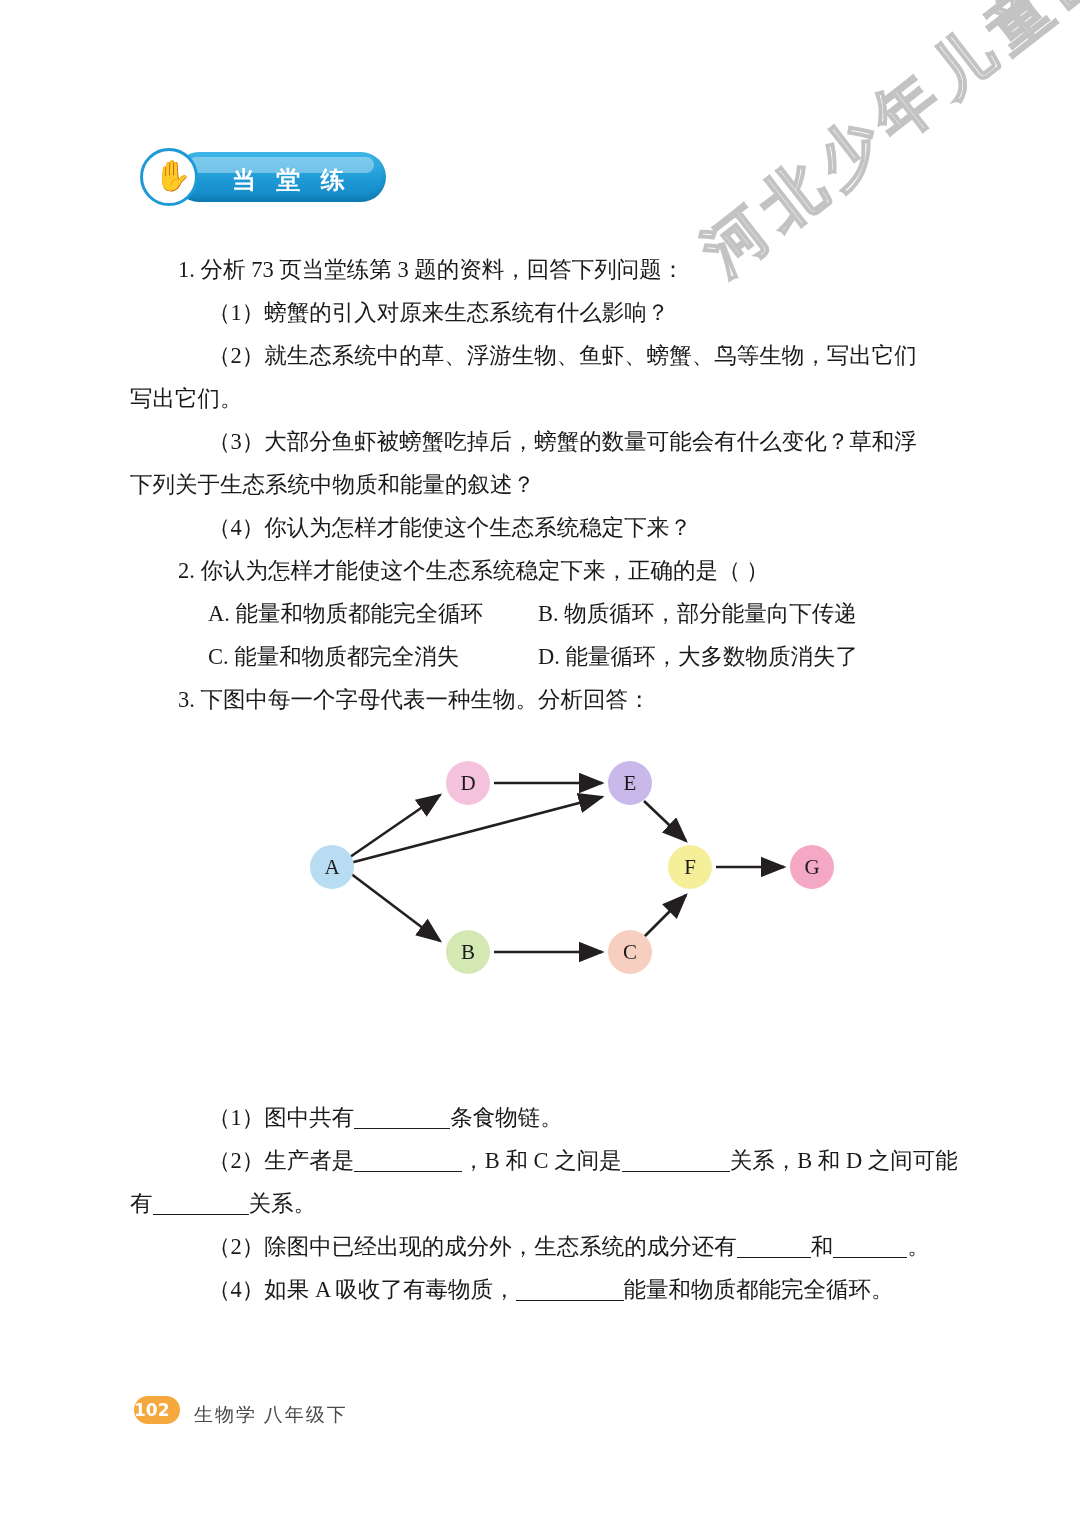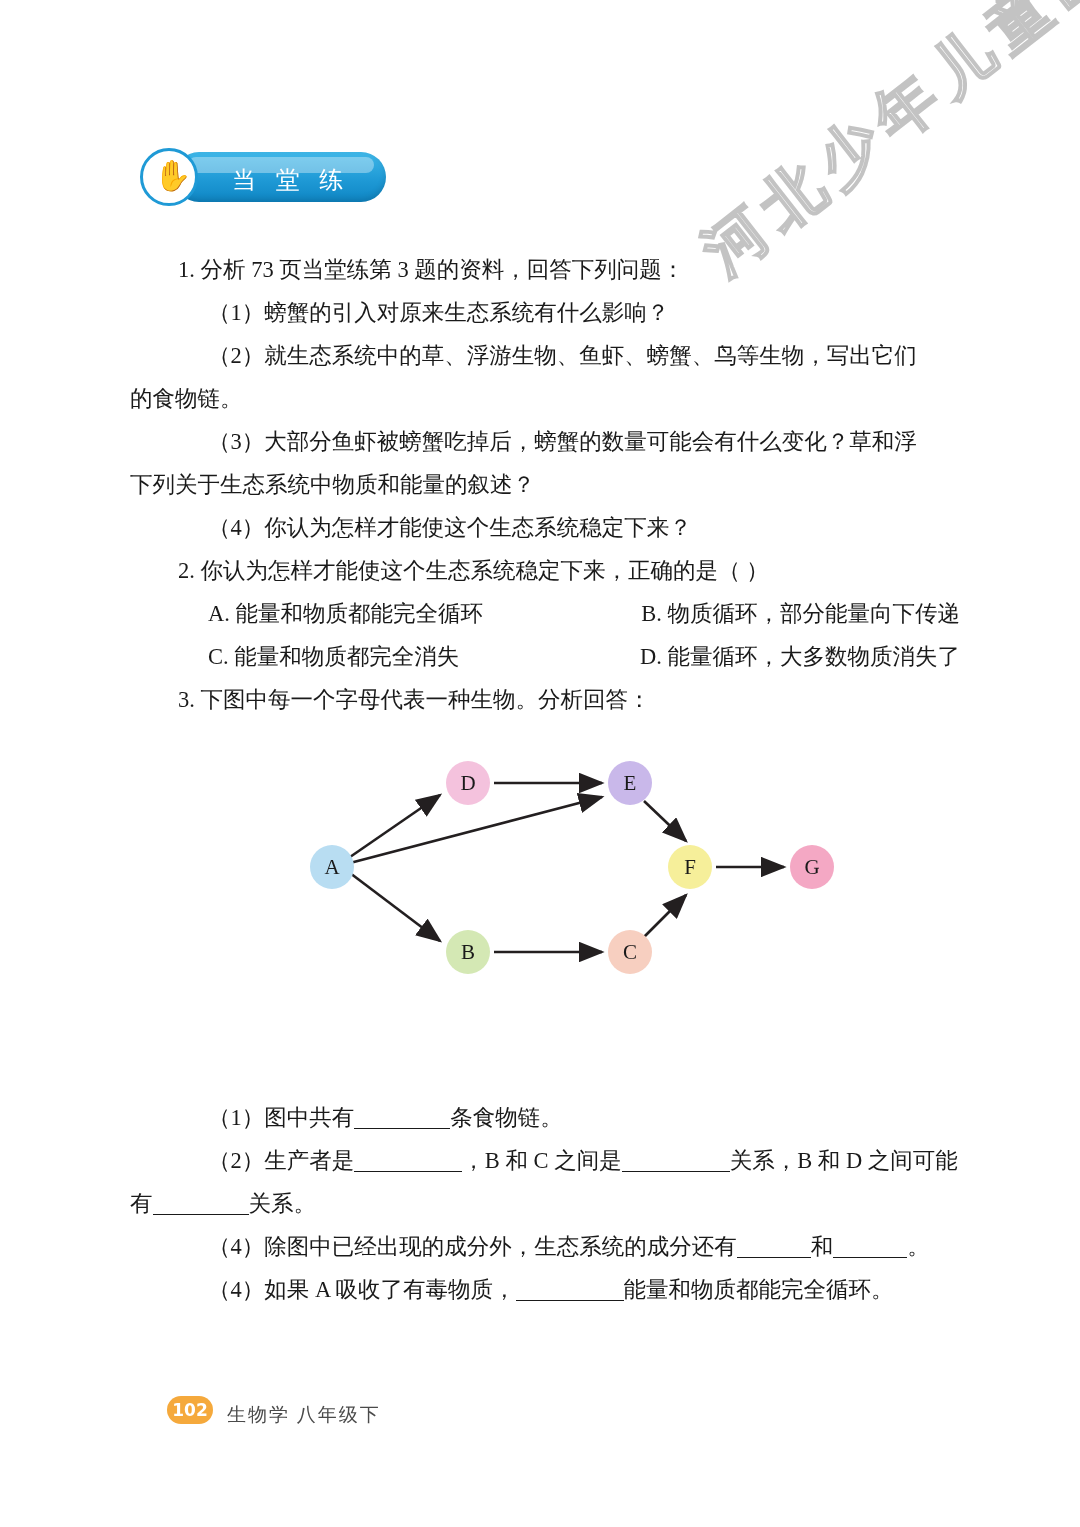--- a/index.html
+++ b/index.html
@@ -70,21 +70,21 @@
     border-radius: 10px;
     background: rgba(255,255,255,0.35);
   }
   .badge-text {
     position: absolute;
     left: 92px;
     top: 16px;
     width: 150px;
     font-family: "DejaVu Sans", sans-serif;
     font-size: 24px;
-    font-weight: normal;
+    font-weight: bold;
     color: #ffffff;
     letter-spacing: 6px;
   }
   .badge-circle {
     position: absolute;
     left: 0px;
     top: 0px;
     width: 58px;
     height: 58px;
     border-radius: 50%;
@@ -113,21 +113,20 @@
   .q-line {
     margin: 0;
     text-indent: 0;
   }
   .indent1 { padding-left: 48px; }
   .indent2 { padding-left: 78px; }
   .indent0 { padding-left: 0px; }
   .opt-row {
     padding-left: 78px;
     display: flex;
-    justify-content: space-between;
   }
   .opt-a { width: 330px; }
   .opt-c { width: 330px; }
   .blank {
     display: inline-block;
     border-bottom: 1.5px solid #1a1a1a;
     height: 26px;
     vertical-align: -4px;
   }
   .b-long  { width: 96px; }
@@ -173,24 +172,22 @@
     align-items: center;
   }
   .page-num {
     width: 46px;
     height: 28px;
     border-radius: 14px;
     background: #f5a93c;
     color: #ffffff;
     font-family: "DejaVu Sans", sans-serif;
     font-size: 17px;
-    text-align: center;
     line-height: 28px;
     font-weight: bold;
-    margin-left: 33px;
   }
   .footer-text {
     margin-left: 14px;
     font-size: 19px;
     color: #4a4a4a;
     letter-spacing: 2px;
     margin-top: 10px;
   }
 </style>
 </head>
@@ -208,21 +205,21 @@
     <div class="badge-hand">✋</div>
   </div>
 
   <div class="content">
     <div class="q-line indent1">
       <span>1.</span>
       <span>分析 73 页当堂练第 3 题的资料，回答下列问题：</span>
     </div>
     <div class="q-line indent2">（1）螃蟹的引入对原来生态系统有什么影响？</div>
     <div class="q-line indent2">（2）就生态系统中的草、浮游生物、鱼虾、螃蟹、鸟等生物，写出它们</div>
-    <div class="q-line indent0">的食物链。</div>
+    <div class="q-line indent0">写出它们。</div>
     <div class="q-line indent2">（3）大部分鱼虾被螃蟹吃掉后，螃蟹的数量可能会有什么变化？草和浮</div>
     <div class="q-line indent0">下列关于生态系统中物质和能量的叙述？</div>
     <div class="q-line indent2">（4）你认为怎样才能使这个生态系统稳定下来？</div>
 
     <div class="q-line indent1">
       <span>2.</span>
       <span>你认为怎样才能使这个生态系统稳定下来，正确的是（      ）</span>
     </div>
     <div class="opt-row">
       <span class="opt-a">A. 能量和物质都能完全循环</span>
@@ -270,21 +267,21 @@
     <div class="q-line indent2">
       <span>（1）图中共有</span><span class="blank b-long"></span><span>条食物链。</span>
     </div>
     <div class="q-line indent2">
       <span>（2）生产者是</span><span class="blank b-med"></span><span>，B 和 C 之间是</span><span class="blank b-med"></span><span>关系，B 和 D 之间可能</span>
     </div>
     <div class="q-line indent0">
       <span>有</span><span class="blank b-long"></span><span>关系。</span>
     </div>
     <div class="q-line indent2">
-      <span>（4）除图中已经出现的成分外，生态系统的成分还有</span><span class="blank b-short"></span><span>和</span><span class="blank b-short"></span><span>。</span>
+      <span>（2）除图中已经出现的成分外，生态系统的成分还有</span><span class="blank b-short"></span><span>和</span><span class="blank b-short"></span><span>。</span>
     </div>
     <div class="q-line indent2">
       <span>（4）如果 A 吸收了有毒物质，</span><span class="blank b-med"></span><span>能量和物质都能完全循环。</span>
     </div>
   </div>
 
   <div class="footer">
     <div class="page-num">102</div>
     <div class="footer-text">生物学 八年级下</div>
   </div>

